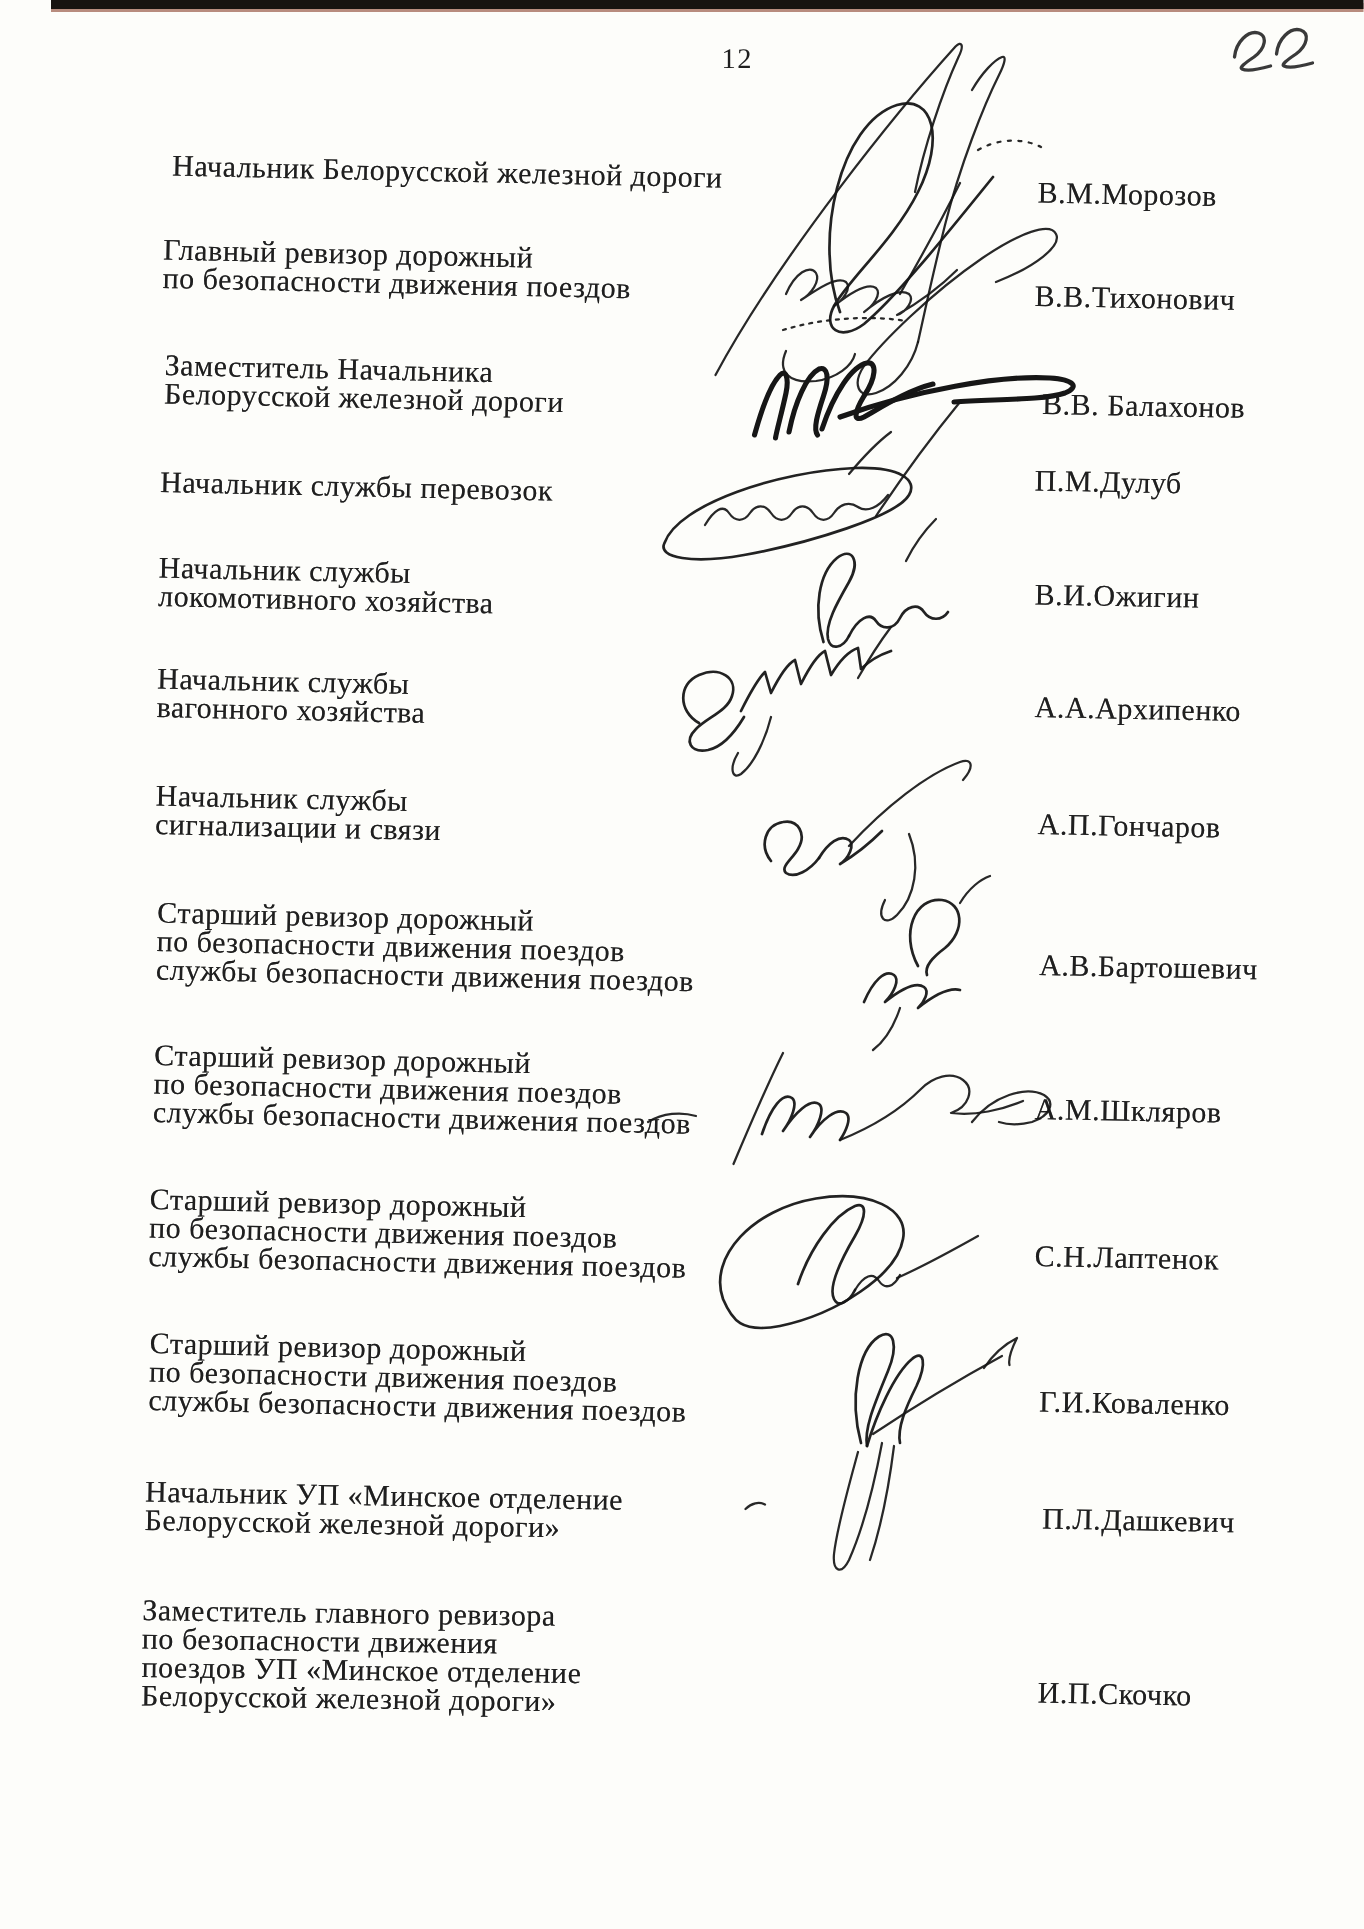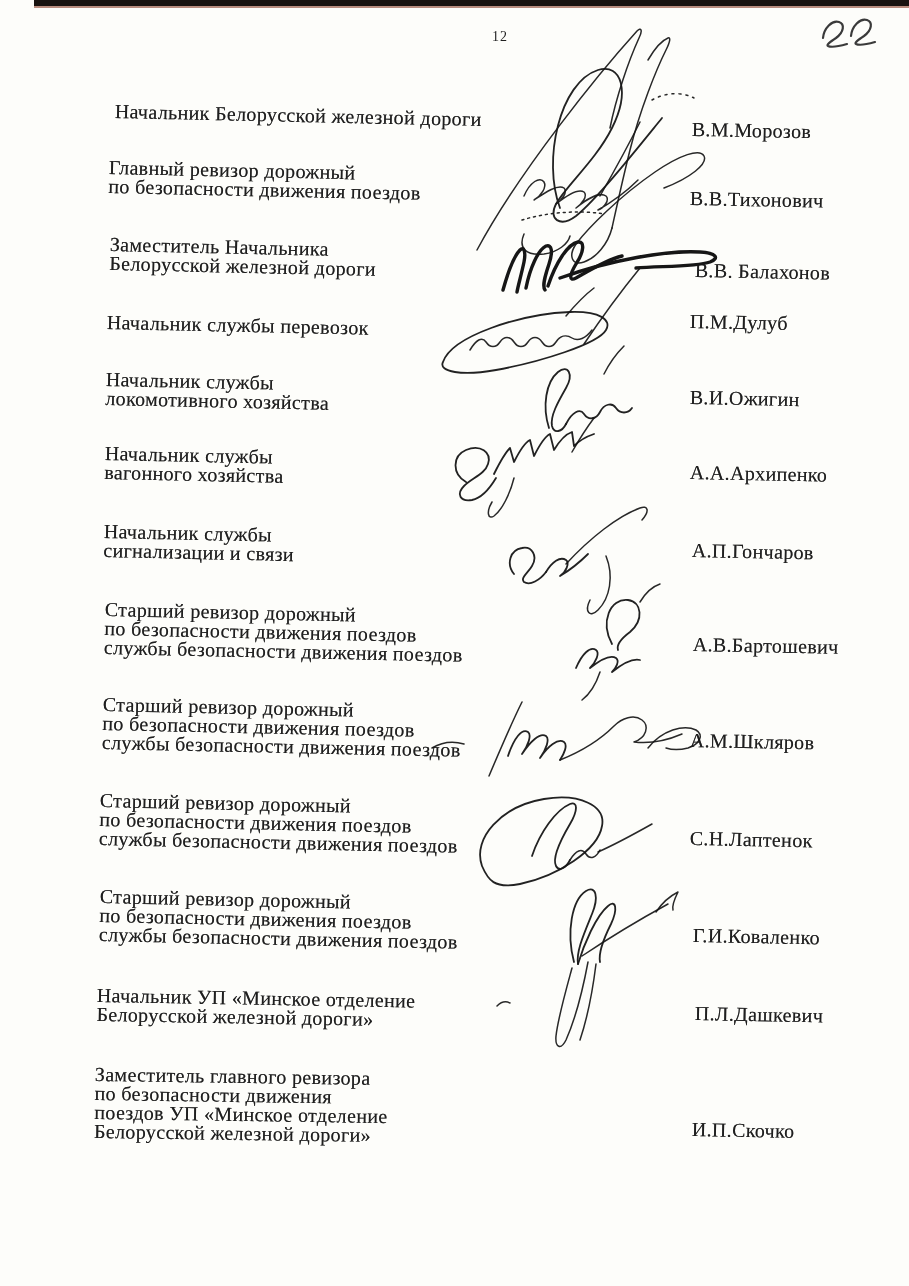--- a/index.html
+++ b/index.html
@@ -8,22 +8,22 @@
     background:#fdfdfa;
     font-family:"Liberation Serif", serif;
     color:#1f1f1f;
   }
   .scan-bar{
     position:absolute;top:0;left:34px;right:0;height:6px;
     background:#181310;
     box-shadow:0 2px 0 rgba(128,48,24,.55);
   }
   .pagenum{
-    position:absolute;left:492px;top:29px;
-    font-size:14px;letter-spacing:1px;
+    position:absolute;left:481px;top:29px;
+    font-size:19px;letter-spacing:1px;
   }
   .title-block{
     position:absolute;
     font-size:20px;line-height:19px;letter-spacing:.35px;
     transform:rotate(1.25deg);transform-origin:0 0;
     text-shadow:0 0 .4px rgba(10,10,10,.6);
     white-space:nowrap;
   }
   .name{
     position:absolute;

